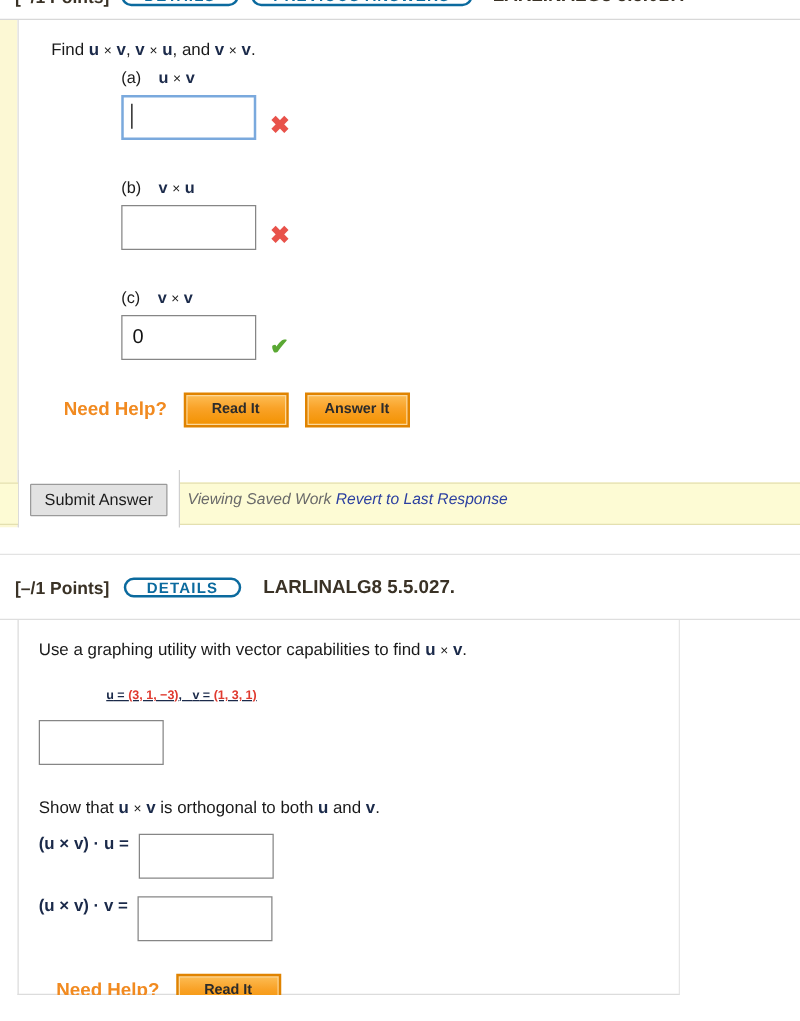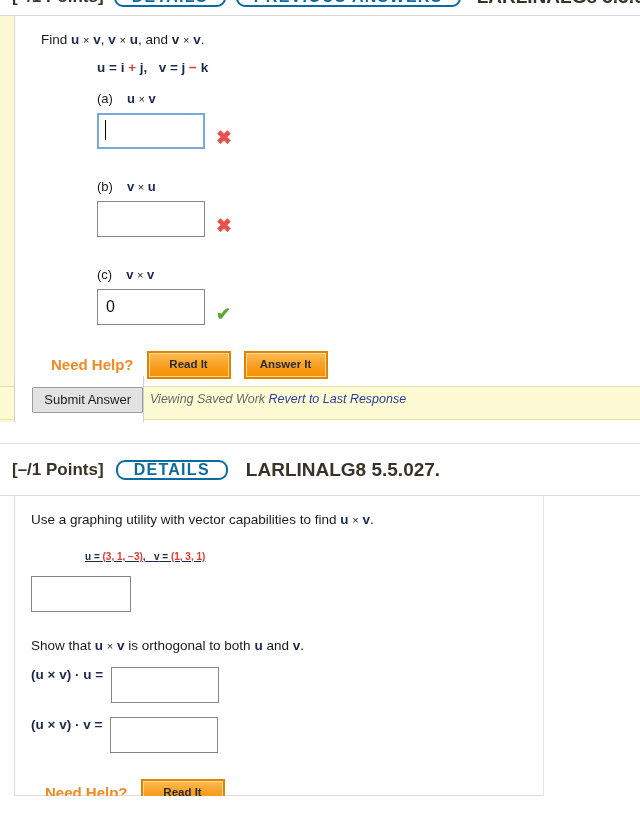--- a/index.html
+++ b/index.html
@@ -15,31 +15,31 @@
   
   .q1-header {
     position: absolute; top: -22px; left: 0; width: 640px; height: 38px;
     background: #fff;
     border-bottom: 1px solid #d8d8d8;
     display: flex; align-items: center; gap: 10px;
     padding-left: 12px;
     overflow: hidden;
   }
   .points-label {
-    font-size: 17px; font-weight: bold; color: #3a3226; white-space: nowrap;
+    font-size: 14px; font-weight: bold; color: #3a3226; white-space: nowrap;
   }
   .pill-btn {
     border: 2px solid #0b6a9e; border-radius: 9px; background: #fff;
-    color: #0b6a9e; font-size: 16px; font-weight: bold; letter-spacing: .08em;
+    color: #0b6a9e; font-size: 12px; font-weight: bold; letter-spacing: .08em;
     padding: 0 16px; white-space: nowrap; line-height: 1;
     display: inline-flex; align-items: center; justify-content: center;
     cursor: pointer;
   }
   .qcode {
-    font-size: 19px; font-weight: bold; color: #3a3226; white-space: nowrap;
+    font-size: 15px; font-weight: bold; color: #3a3226; white-space: nowrap;
     margin-left: 6px;
   }
 
   
   .q1-wrap { position: absolute; top: 16px; left: 0; width: 640px; }
   .q1-stripe {
     position: absolute; left: 0; top: 0; width: 14px; height: 406px;
     background: #fcf8d4;
   }
   .q1-body {
@@ -104,21 +104,21 @@
   
   .submitbar {
     position: absolute; left: 0; top: 386px; width: 640px; height: 34px;
     background: #fdfbd4; border-top: 1px solid #e4e0b0; border-bottom: 1px solid #e4e0b0;
     display: flex; align-items: center;
   }
   .submit-pocket {
     position: absolute; left: 14px; top: 376px; width: 130px; height: 48px;
     background: #fff; border: 1px solid #cfcfcf; border-top: none;
     border-bottom-left-radius: 2px; border-bottom-right-radius: 2px;
-    display: flex; align-items: center; justify-content: flex-end;
+    display: flex; align-items: center; justify-content: center;
   }
   .submit-btn {
     font-size: 13px; color: #1c1c1c; background: #e2e2e2;
     border: 1px solid #9a9a9a; padding: 4px 11px 5px;
     font-family: "Liberation Sans", sans-serif; cursor: pointer;
     border-radius: 1px;
   }
   .savedwork {
     position: absolute; left: 150px; top: 392px;
     font-size: 12.5px; font-style: italic; color: #6a6a6a;
@@ -171,23 +171,20 @@
   </div>
 
   <div class="q1-wrap">
     <div class="q1-stripe"></div>
     <div class="q1-body">
 
       <p class="stem">
         <span>Find </span><b class="vec">u</b> <span class="times">×</span> <b class="vec">v</b><span>, </span><b class="vec">v</b> <span class="times">×</span> <b class="vec">u</b><span>, and </span><b class="vec">v</b> <span class="times">×</span> <b class="vec">v</b><span>.</span>
       </p>
 
-      <div class="eqline">
-        <span class="plain">u</span><span class="plain"> = </span><span class="plain">i</span> <span class="op-red">+</span> <span class="plain">j</span><span class="plain">,</span> &nbsp;&nbsp;<span class="plain">v</span><span class="plain"> = </span><span class="plain">j</span> <span class="op-red">−</span> <span class="plain">k</span>
-      </div>
 
       <div class="part">
         <div class="part-label">
           <span class="lbl">(a)</span><span class="expr"><b class="vec">u</b> <span class="times">×</span> <b class="vec">v</b></span>
         </div>
         <div class="ansrow">
           <div class="boxwrap">
             <input class="ansbox focused" type="text" value="" style="">
             <span class="caretbar"></span>
           </div>

